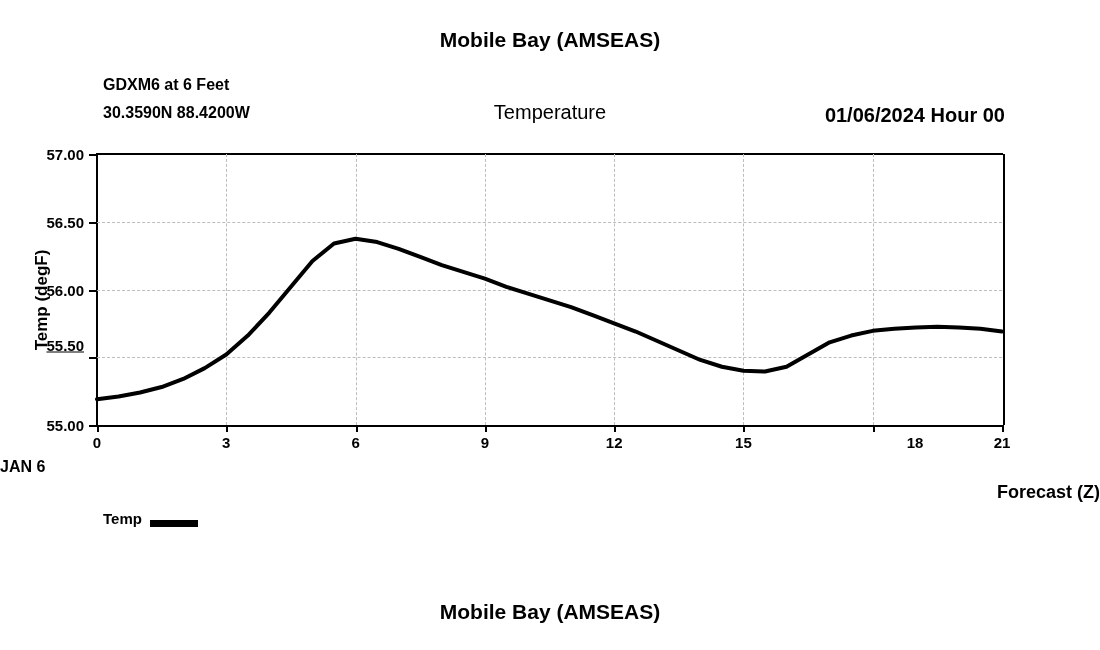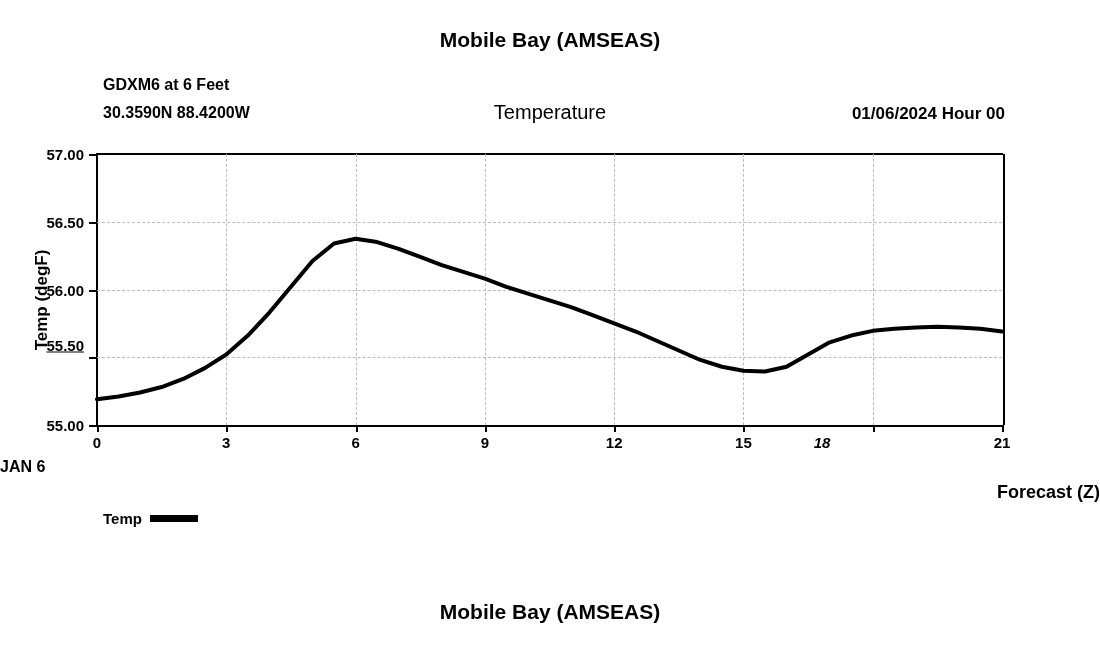--- a/index.html
+++ b/index.html
@@ -59,21 +59,21 @@
     left: 0;
     width: 1100px;
     text-align: center;
     font-size: 20px;
     font-weight: normal;
   }
   .hdr-right {
     position: absolute;
     top: 104px;
     right: 95px;
-    font-size: 17px;
+    font-size: 20px;
     font-weight: bold;
   }
 
   
   .plot {
     position: absolute;
     left: 96px;
     top: 154px;
     width: 905px;
     height: 271px;
@@ -166,21 +166,21 @@
     width: 1100px;
     text-align: right;
     font-size: 18px;
     font-weight: bold;
   }
   .legend {
     position: absolute;
     top: 510px;
     left: 103px;
     display: flex;
-    align-items: center;
+    align-items: flex-end;
     gap: 8px;
   }
   .legend-label {
     font-size: 15px;
     font-weight: bold;
   }
   .legend-swatch {
     width: 48px;
     height: 7px;
     background: #000;
@@ -239,21 +239,21 @@
       <div class="tick-y" style="top: 221.75px;"></div>
       <div class="tick-y" style="top: 154px;"></div>
     </div>
   <div id="xticklabels">
       <div class="xlabel" style="left: 97px;">0</div>
       <div class="xlabel" style="left: 226.286px;">3</div>
       <div class="xlabel" style="left: 355.571px;">6</div>
       <div class="xlabel" style="left: 484.857px;">9</div>
       <div class="xlabel" style="left: 614.143px;">12</div>
       <div class="xlabel" style="left: 743.429px;">15</div>
-      <div class="xlabel" style="left: 822px; font-style: italic;">18</div>
+      <div class="xlabel" style="left: 915px;">18</div>
       <div class="xlabel" style="left: 1002px;">21</div>
     </div>
   <div id="yticklabels">
       <div class="ylabel" style="top: 425px;">55.00</div>
       <div class="ylabel" style="top: 345px; text-decoration: underline;">55.50</div>
       <div class="ylabel" style="top: 289.5px;">56.00</div>
       <div class="ylabel" style="top: 221.75px;">56.50</div>
       <div class="ylabel" style="top: 154px;">57.00</div>
     </div>
 

